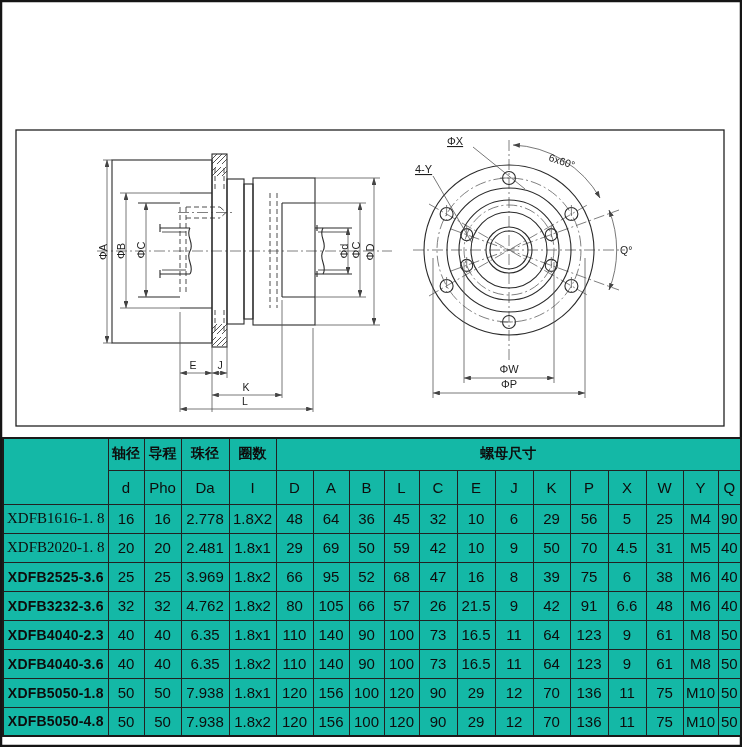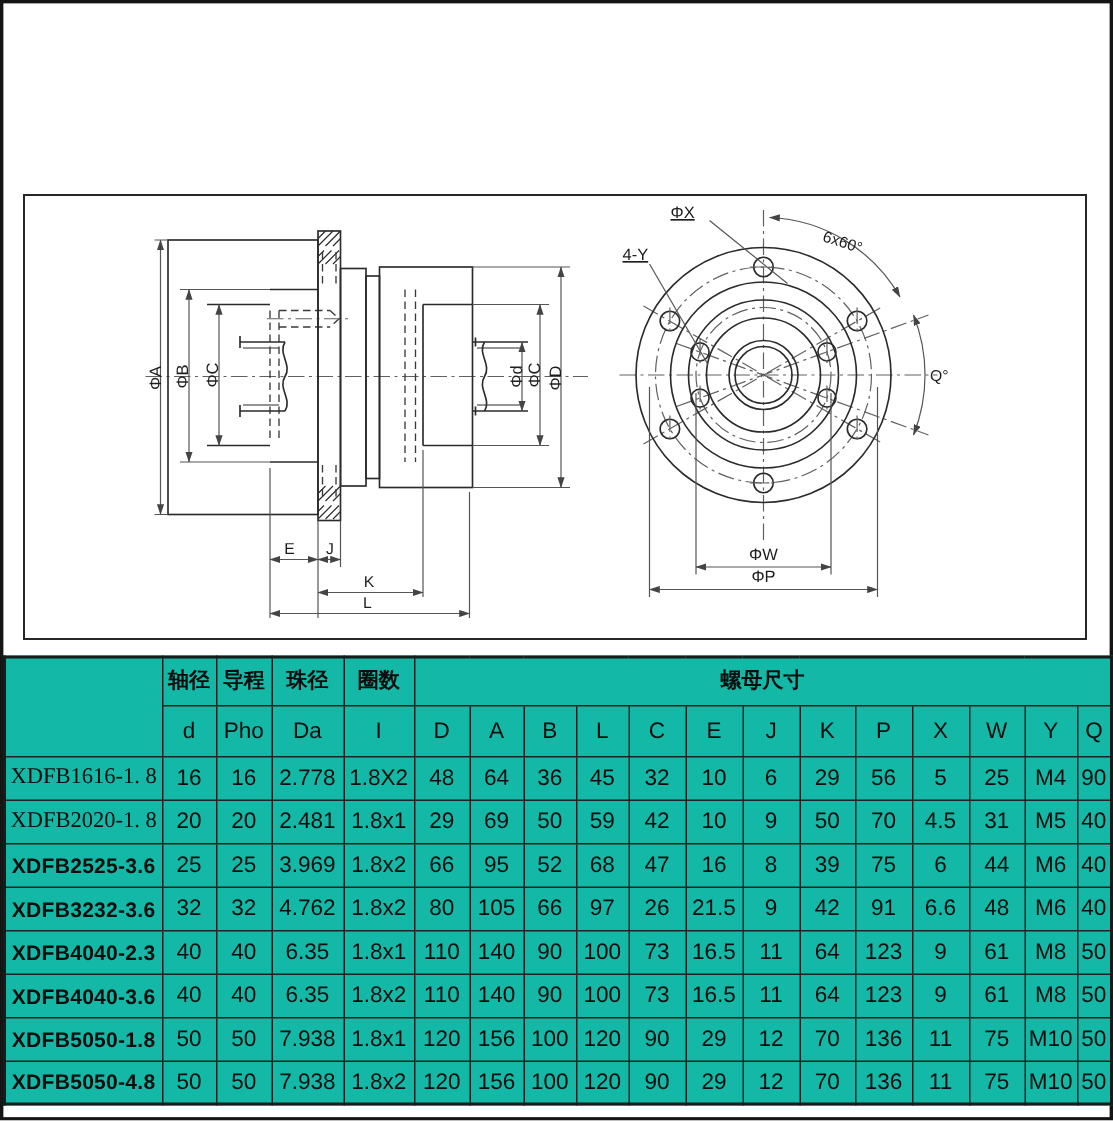--- a/index.html
+++ b/index.html
@@ -284,34 +284,34 @@
           <td>66</td>
           <td>95</td>
           <td>52</td>
           <td>68</td>
           <td>47</td>
           <td>16</td>
           <td>8</td>
           <td>39</td>
           <td>75</td>
           <td>6</td>
-          <td>44</td>
+          <td>38</td>
           <td>M6</td>
           <td>40</td>
         </tr>
         <tr>
           <td class="model boldname">XDFB3232-3.6</td>
           <td>32</td>
           <td>32</td>
           <td>4.762</td>
           <td>1.8x2</td>
           <td>80</td>
           <td>105</td>
           <td>66</td>
-          <td>97</td>
+          <td>57</td>
           <td>26</td>
           <td>21.5</td>
           <td>9</td>
           <td>42</td>
           <td>91</td>
           <td>6.6</td>
           <td>48</td>
           <td>M6</td>
           <td>40</td>
         </tr>

